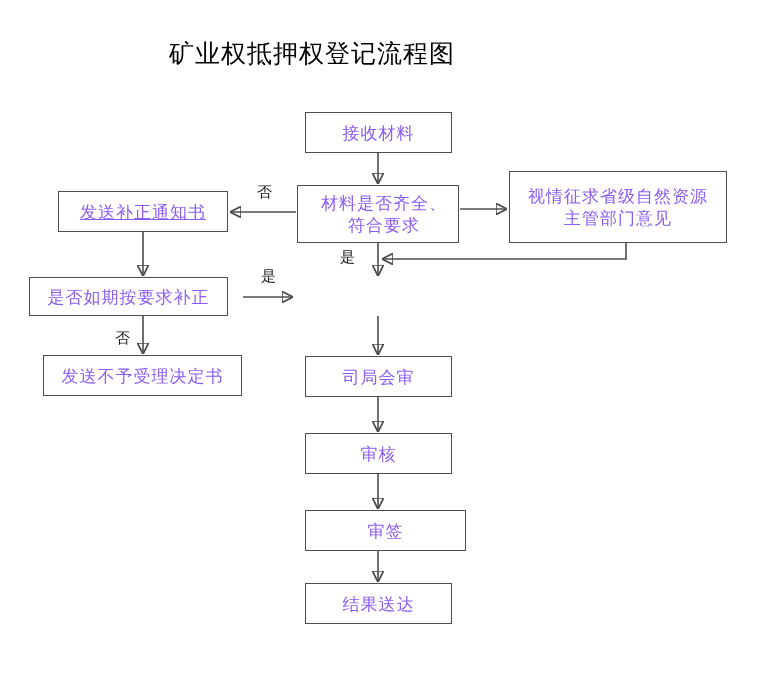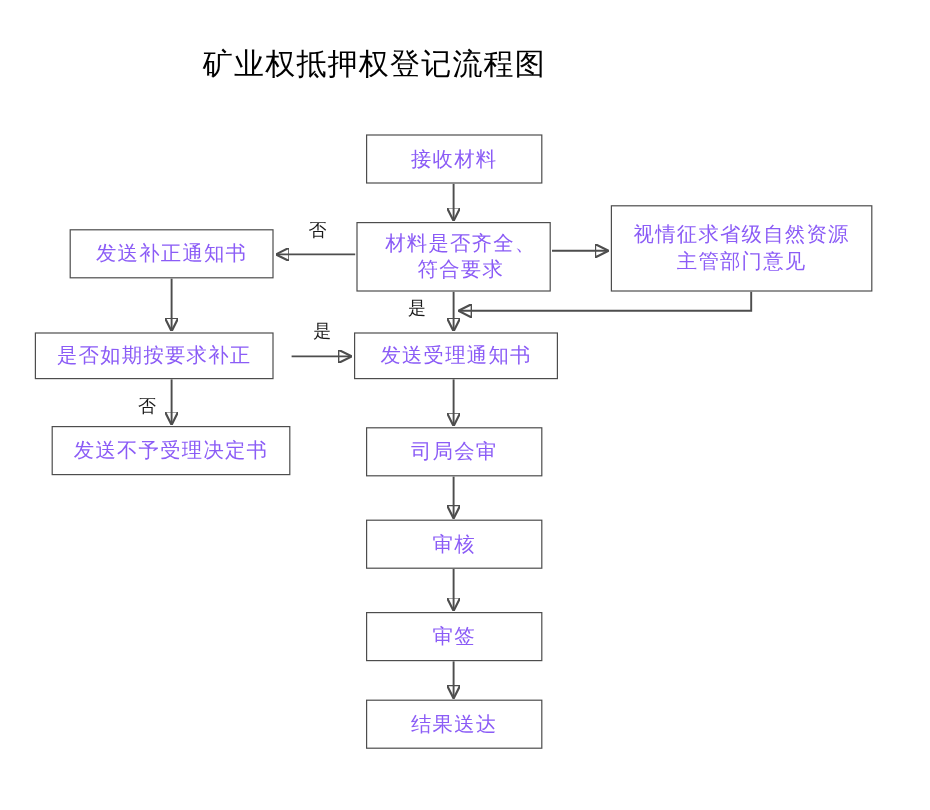--- a/index.html
+++ b/index.html
@@ -103,29 +103,28 @@
     <line x1="378" y1="397" x2="378" y2="431" marker-end="url(#arrow)"></line>
 
     <line x1="378" y1="474" x2="378" y2="508" marker-end="url(#arrow)"></line>
 
     <line x1="378" y1="551" x2="378" y2="581" marker-end="url(#arrow)"></line>
   </svg>
 
   <div class="node" style="left: 305px; top: 112px; width: 147px; height: 41px;">接收材料</div>
   <div class="node" style="left: 297px; top: 185px; width: 162px; height: 58px; padding-left: 16px;">材料是否齐全、
 符合要求</div>
-  <div class="node" style="left: 58px; top: 191px; width: 170px; height: 41px;">发送补正通知书</div>
+  <div class="node" style="left: 58px; top: 191px; width: 170px; height: 41px; text-decoration: underline;">发送补正通知书</div>
   <div class="node" style="left: 509px; top: 171px; width: 218px; height: 72px;">视情征求省级自然资源
 主管部门意见</div>
   <div class="node" style="left: 29px; top: 277px; width: 199px; height: 39px;">是否如期按要求补正</div>
-  <div class="node" style="left: 295px; top: 277px; width: 170px; height: 39px;">发送受理通知书</div>
   <div class="node" style="left: 43px; top: 355px; width: 199px; height: 41px;">发送不予受理决定书</div>
   <div class="node" style="left: 305px; top: 356px; width: 147px; height: 41px;">司局会审</div>
   <div class="node" style="left: 305px; top: 433px; width: 147px; height: 41px;">审核</div>
-  <div class="node" style="left: 305px; top: 510px; width: 147px; height: 41px;">审签</div>
+  <div class="node" style="left: 305px; top: 510px; width: 161px; height: 41px;">审签</div>
   <div class="node" style="left: 305px; top: 583px; width: 147px; height: 41px;">结果送达</div>
 
   <div class="edge-label" style="left: 257px; top: 184px;">否</div>
   <div class="edge-label" style="left: 340px; top: 249px;">是</div>
   <div class="edge-label" style="left: 261px; top: 268px;">是</div>
   <div class="edge-label" style="left: 115px; top: 330px;">否</div>
 
 </div>
 
 </body></html>

